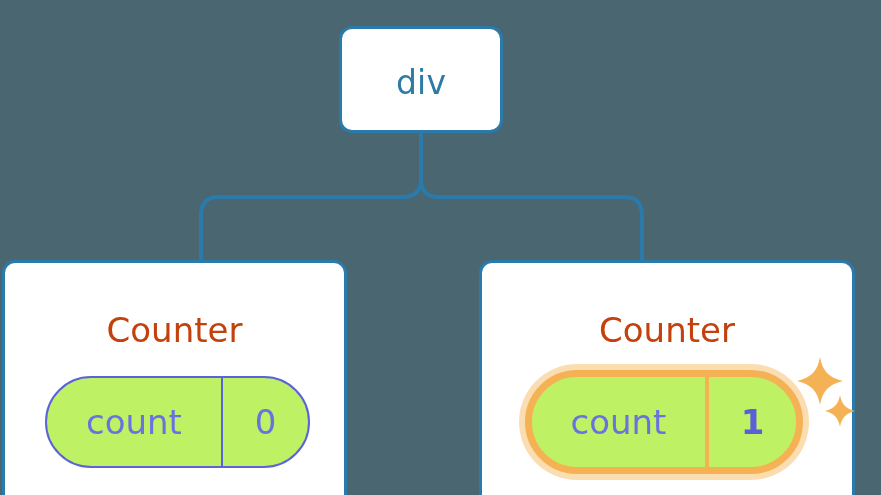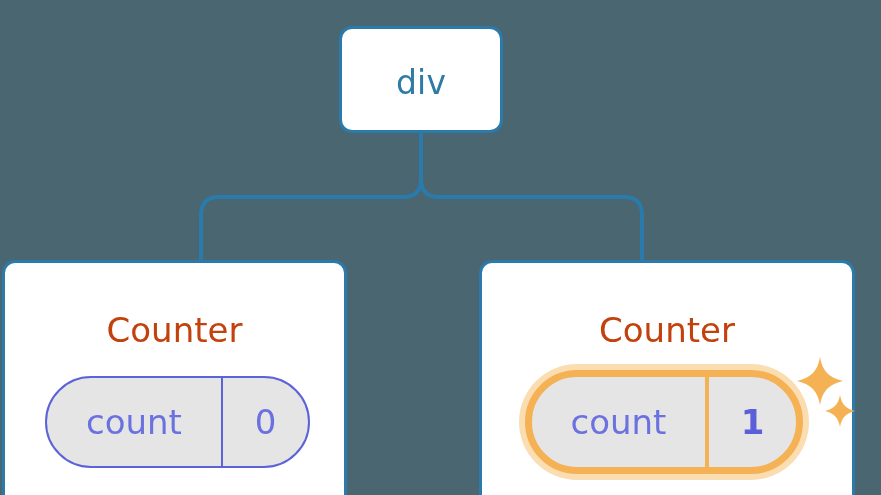--- a/index.html
+++ b/index.html
@@ -42,21 +42,21 @@
   }
   #node-counter-left  .node-title{position:absolute;left:0;right:0;top:50px;}
   #node-counter-right .node-title{position:absolute;left:0;right:0;top:50px;}
 
   
   .pill{
     position:absolute;
     display:flex;align-items:stretch;
     box-sizing:border-box;
     border-radius:999px;
-    background:#e5e5e5;
+    background:#bef264;
   }
   .pill .pill-key,.pill .pill-val{
     display:flex;align-items:center;justify-content:center;
     box-sizing:border-box;
   }
   .pill .pill-key{font-size:34px;line-height:1;}
   .pill .pill-val{font-size:34px;line-height:1;}
 
   
   .pill.plain{

